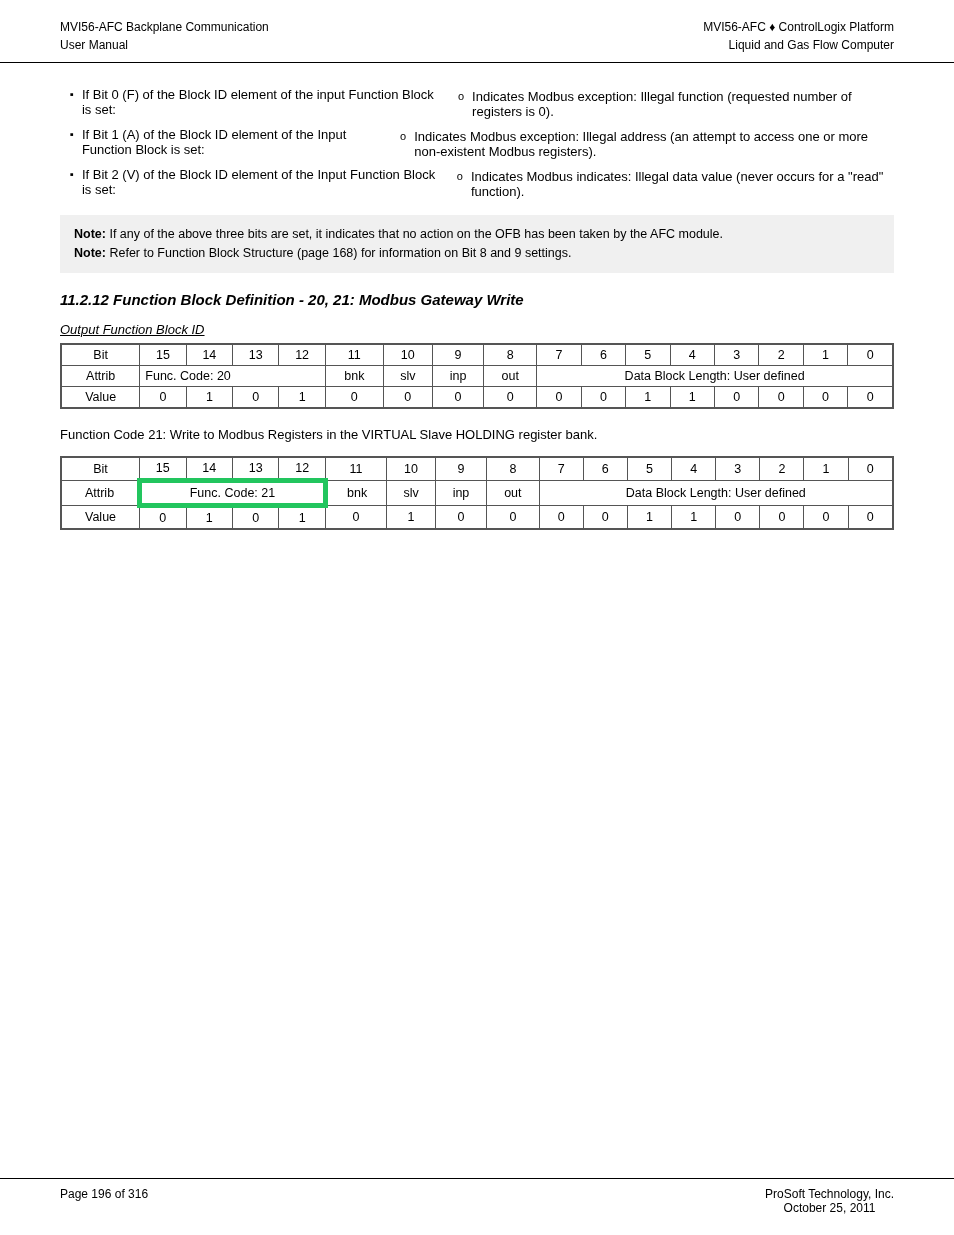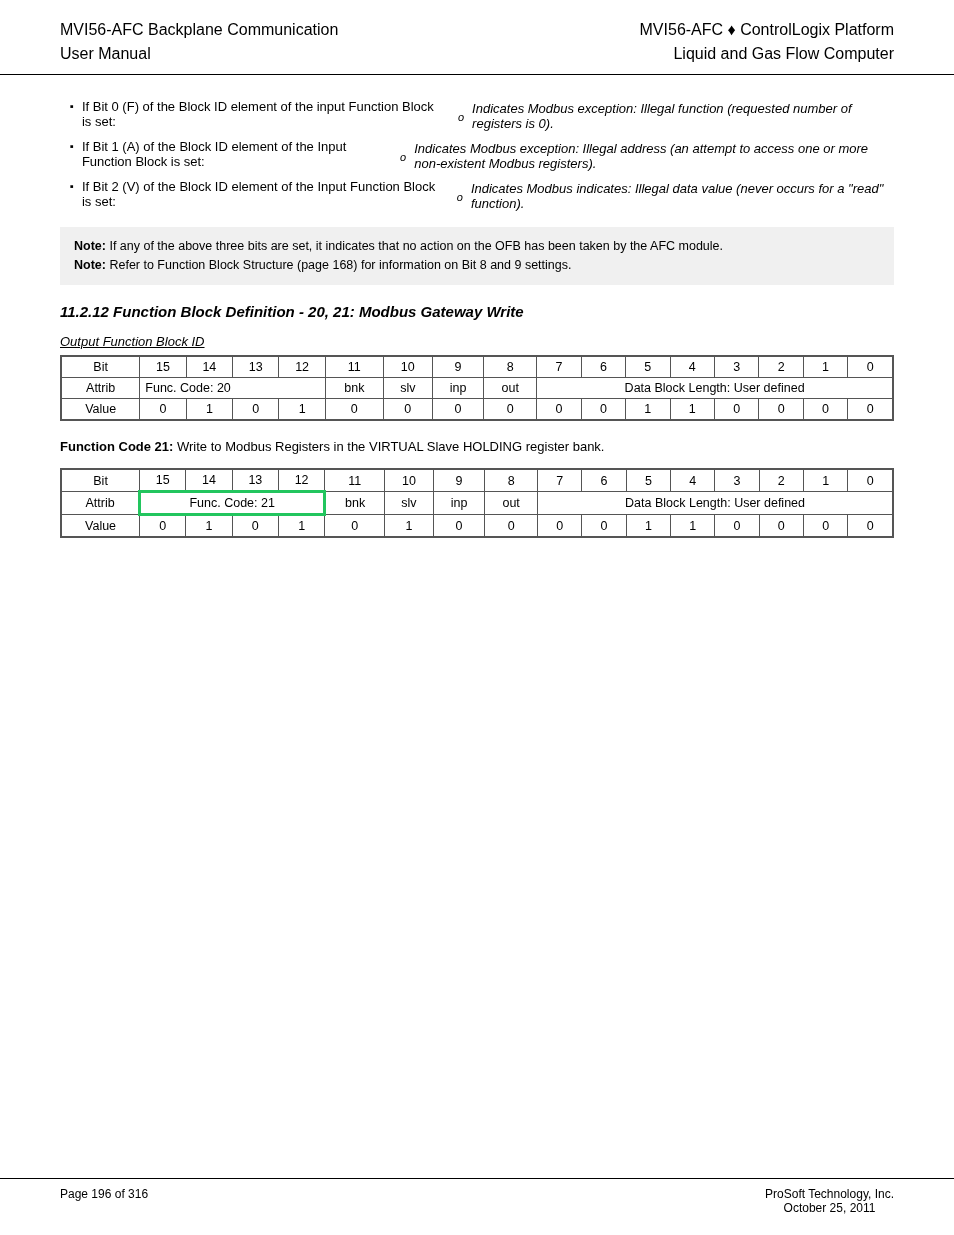--- a/index.html
+++ b/index.html
@@ -19,21 +19,21 @@
       position: relative;
     }
     
     .header {
       display: flex;
       justify-content: space-between;
       padding: 18px 60px 8px 60px;
       border-bottom: 1.5px solid #000;
     }
     .header-left, .header-right {
-      font-size: 16px;
+      font-size: 12px;
       line-height: 1.5;
     }
     .header-right { text-align: right; }
 
     
     .content {
       padding: 24px 60px 20px 60px;
     }
 
     
@@ -61,24 +61,23 @@
       margin-top: 1px;
       flex-shrink: 0;
     }
     .sub-list {
       list-style: none;
       padding-left: 0;
       margin-top: 2px;
     }
     .sub-list > li {
       display: flex;
-      align-items: center;
+      align-items: flex-start;
       margin-bottom: 2px;
       padding-left: 20px;
-      font-style: italic;
     }
     .sub-list > li::before {
       content: 'o';
       font-size: 11px;
       margin-right: 8px;
       margin-top: 1px;
       flex-shrink: 0;
     }
 
     
@@ -127,21 +126,21 @@
       font-size: 12px;
     }
     .footer-right { text-align: center; }
 
     .func-code-desc2 {
       font-size: 13px;
       margin-bottom: 12px;
       margin-top: 14px;
       line-height: 1.5;
     }
-    .func-code-desc2 b { font-weight: bold; }
+    .func-code-desc2 b { font-weight: normal; }
   </style>
 </head>
 <body>
 
 <div class="page">
 
   <div class="header">
     <div class="header-left">
       <div>MVI56-AFC Backplane Communication</div>
       <div>User Manual</div>
@@ -271,21 +270,21 @@
           <td style="border: 1px solid #555; text-align:center; padding: 3px 5px;">6</td>
           <td style="border: 1px solid #555; text-align:center; padding: 3px 5px;">5</td>
           <td style="border: 1px solid #555; text-align:center; padding: 3px 5px;">4</td>
           <td style="border: 1px solid #555; text-align:center; padding: 3px 5px;">3</td>
           <td style="border: 1px solid #555; text-align:center; padding: 3px 5px;">2</td>
           <td style="border: 1px solid #555; text-align:center; padding: 3px 5px;">1</td>
           <td style="border: 1px solid #555; text-align:center; padding: 3px 5px;">0</td>
         </tr>
         <tr>
           <td style="border: 1px solid #555; text-align:center; padding: 3px 5px;">Attrib</td>
-          <td colspan="4" style="border: 3px solid #22c55e; text-align:center; padding: 3px 5px;">Func. Code: 21</td>
+          <td colspan="4" style="border: 5px solid #22c55e; text-align:center; padding: 3px 5px;">Func. Code: 21</td>
           <td style="border: 1px solid #555; text-align:center; padding: 3px 5px;">bnk</td>
           <td style="border: 1px solid #555; text-align:center; padding: 3px 5px;">slv</td>
           <td style="border: 1px solid #555; text-align:center; padding: 3px 5px;">inp</td>
           <td style="border: 1px solid #555; text-align:center; padding: 3px 5px;">out</td>
           <td colspan="8" style="border: 1px solid #555; text-align:center; padding: 3px 5px;">Data Block Length: User defined</td>
         </tr>
         <tr>
           <td style="border: 1px solid #555; text-align:center; padding: 3px 5px;">Value</td>
           <td style="border: 1px solid #555; text-align:center; padding: 3px 5px;">0</td>
           <td style="border: 1px solid #555; text-align:center; padding: 3px 5px;">1</td>

